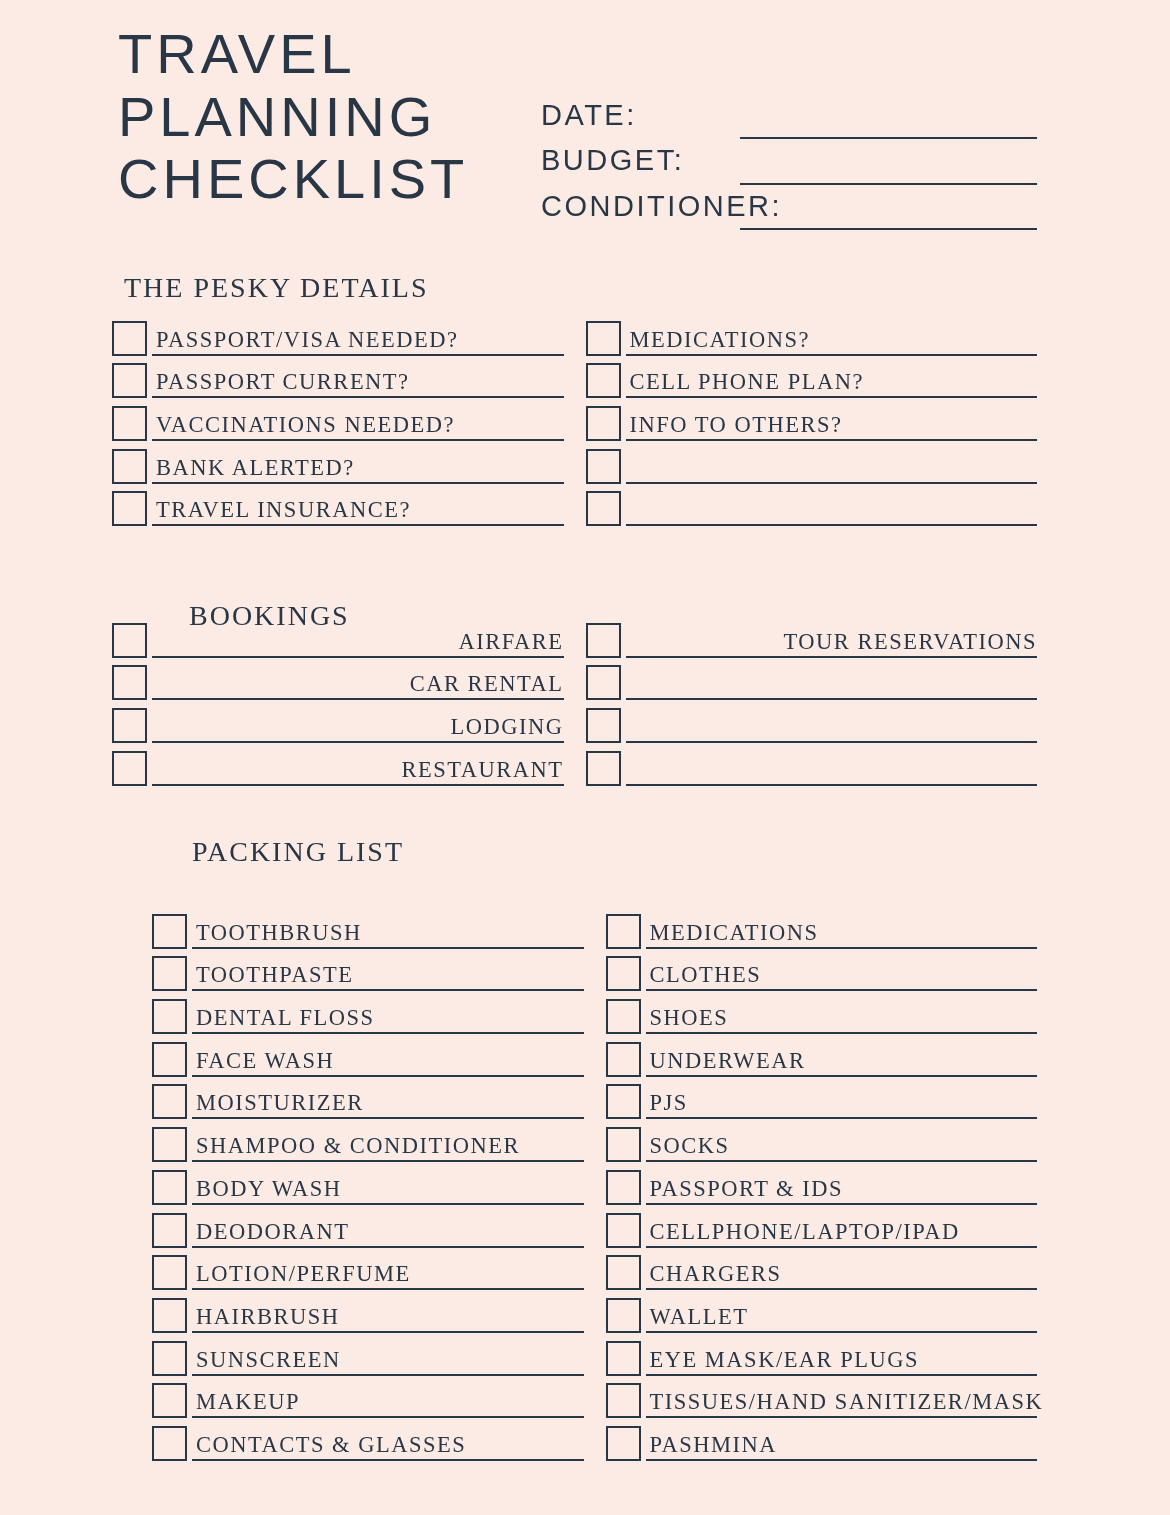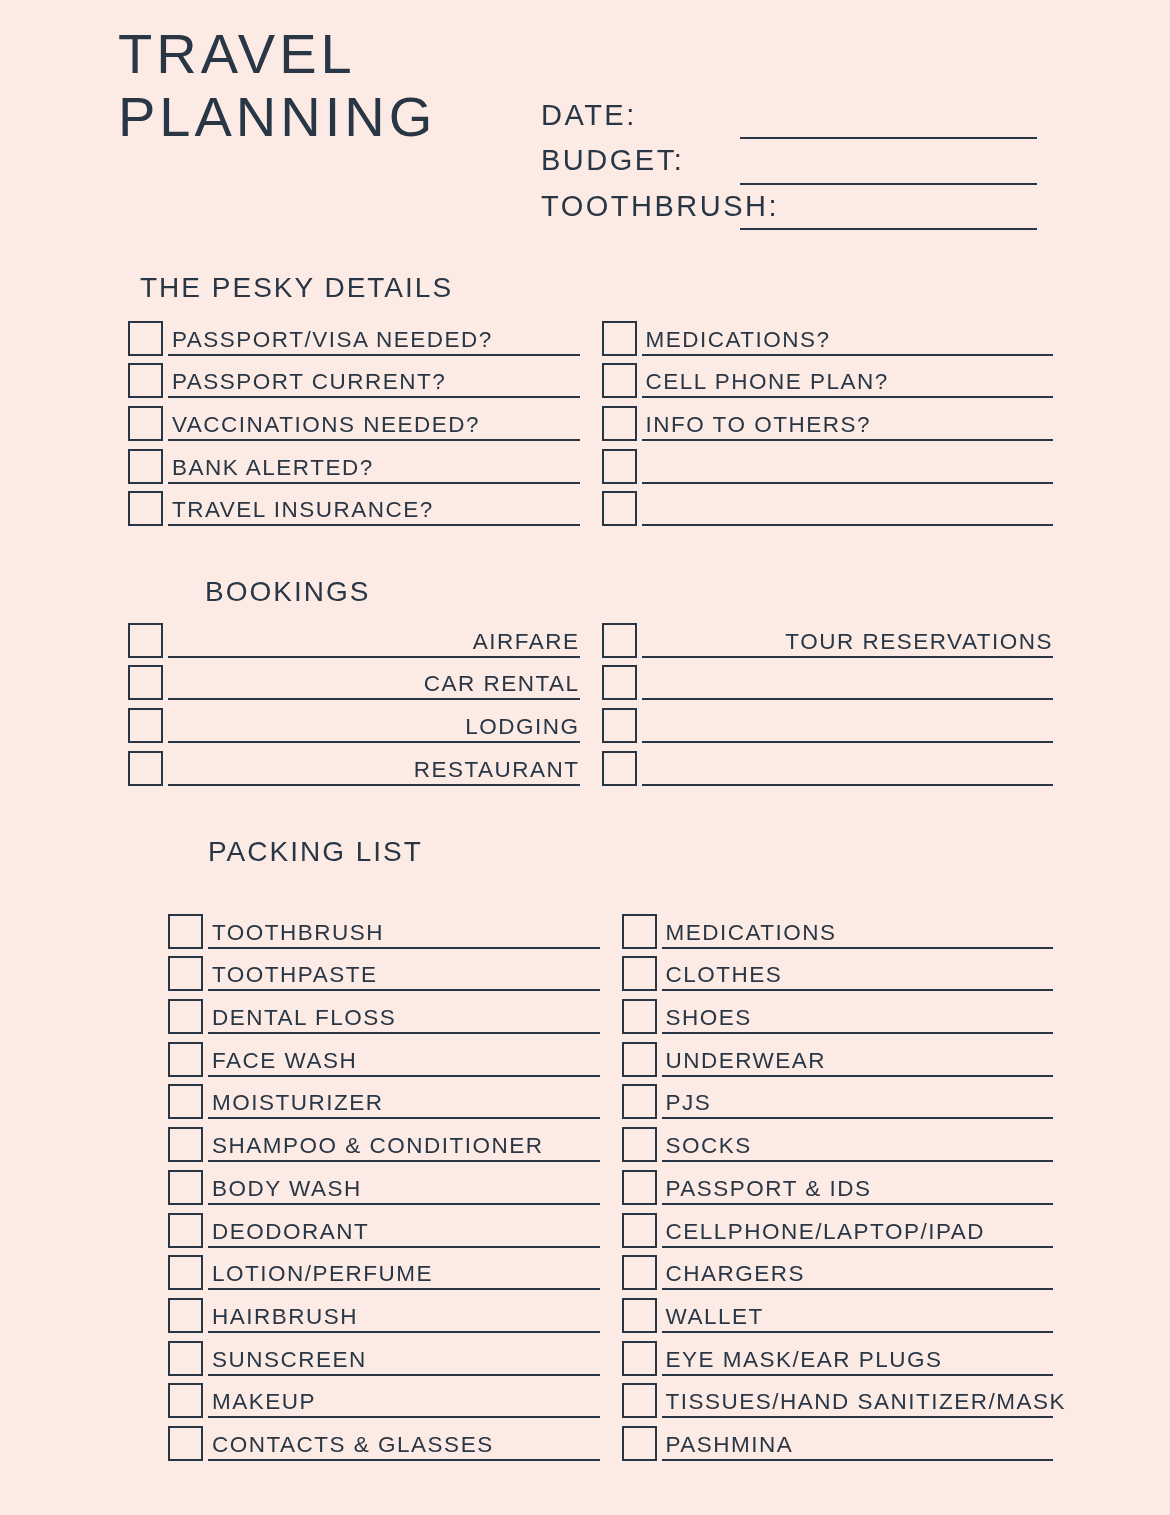--- a/index.html
+++ b/index.html
@@ -18,27 +18,27 @@
   }
   .title span{ display:block; }
 
   
   .meta{ position:absolute; left:541px; top:94px; width:496px; }
   .meta-row{ position:relative; height:45.4px; }
   .meta-label{ position:absolute; left:0; top:5px; font-size:29px; letter-spacing:2.5px; }
   .meta-line{ position:absolute; left:199px; right:0; bottom:0; border-bottom:2.5px solid var(--ink); }
 
   
-  .checklist-section{ position:absolute; left:128px; width:925px; }
+  .checklist-section{ position:absolute; left:112px; width:925px;font-family:Liberation Serif, serif; }
   #sec-0{ top:274px; }
   #sec-1{ top:578px; }
   #sec-2{ top:838px; }
   .section-heading{ margin:0; font-size:28px; line-height:28px; letter-spacing:2px; font-weight:500; }
   #sec-0 .section-heading{ margin-left:12px; }
-  #sec-1 .section-heading{ margin-left:77px; }
+  #sec-1 .section-heading{ margin-left:77px;margin-top:24px; }
   #sec-2 .section-heading{ margin-left:80px; }
 
   .cols{ position:absolute; left:0; right:0; display:flex; gap:22px; }
   #sec-0 .cols{ top:39px; }
   #sec-1 .cols{ top:37px;text-align:right; }
   #sec-2 .cols{ top:68px;padding-left:40px; }
   .col{ flex:1 1 0; min-width:0; }
 
   .row{ height:42.7px; display:flex; align-items:flex-end; }
   .checkbox{
@@ -54,35 +54,36 @@
     font-size:22.5px; line-height:23px; letter-spacing:1.5px;
     white-space:nowrap; display:inline-block;
   }
 </style>
 </head>
 <body>
 
 <h1 class="title">
   <span>TRAVEL</span>
   <span>PLANNING</span>
+  <span>CHECKLIST</span>
 </h1>
 
 <div class="meta">
   <div class="meta-row">
     <span class="meta-label">DATE:</span>
     <span class="meta-line"></span>
   </div>
 
   <div class="meta-row">
     <span class="meta-label">BUDGET:</span>
     <span class="meta-line"></span>
   </div>
 
   <div class="meta-row">
-    <span class="meta-label">TOOTHBRUSH:</span>
+    <span class="meta-label">CONDITIONER:</span>
     <span class="meta-line"></span>
   </div>
 </div>
 
 <section class="checklist-section" id="sec-0">
   <h2 class="section-heading">THE PESKY DETAILS</h2>
   <div class="cols">
     <div class="col">
   <div class="row">
     <span class="checkbox"></span>

